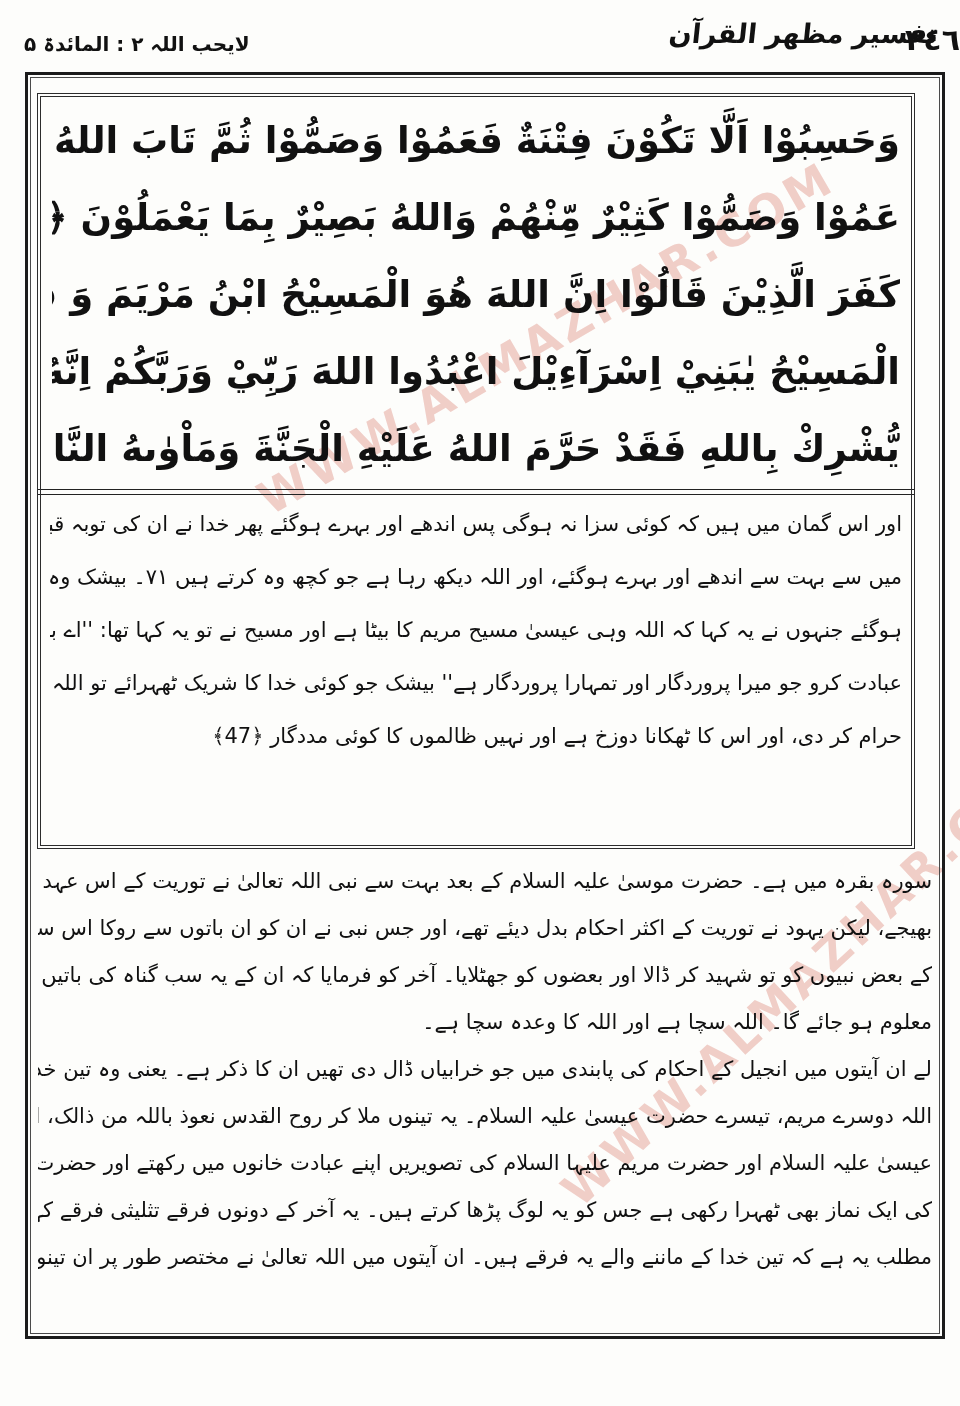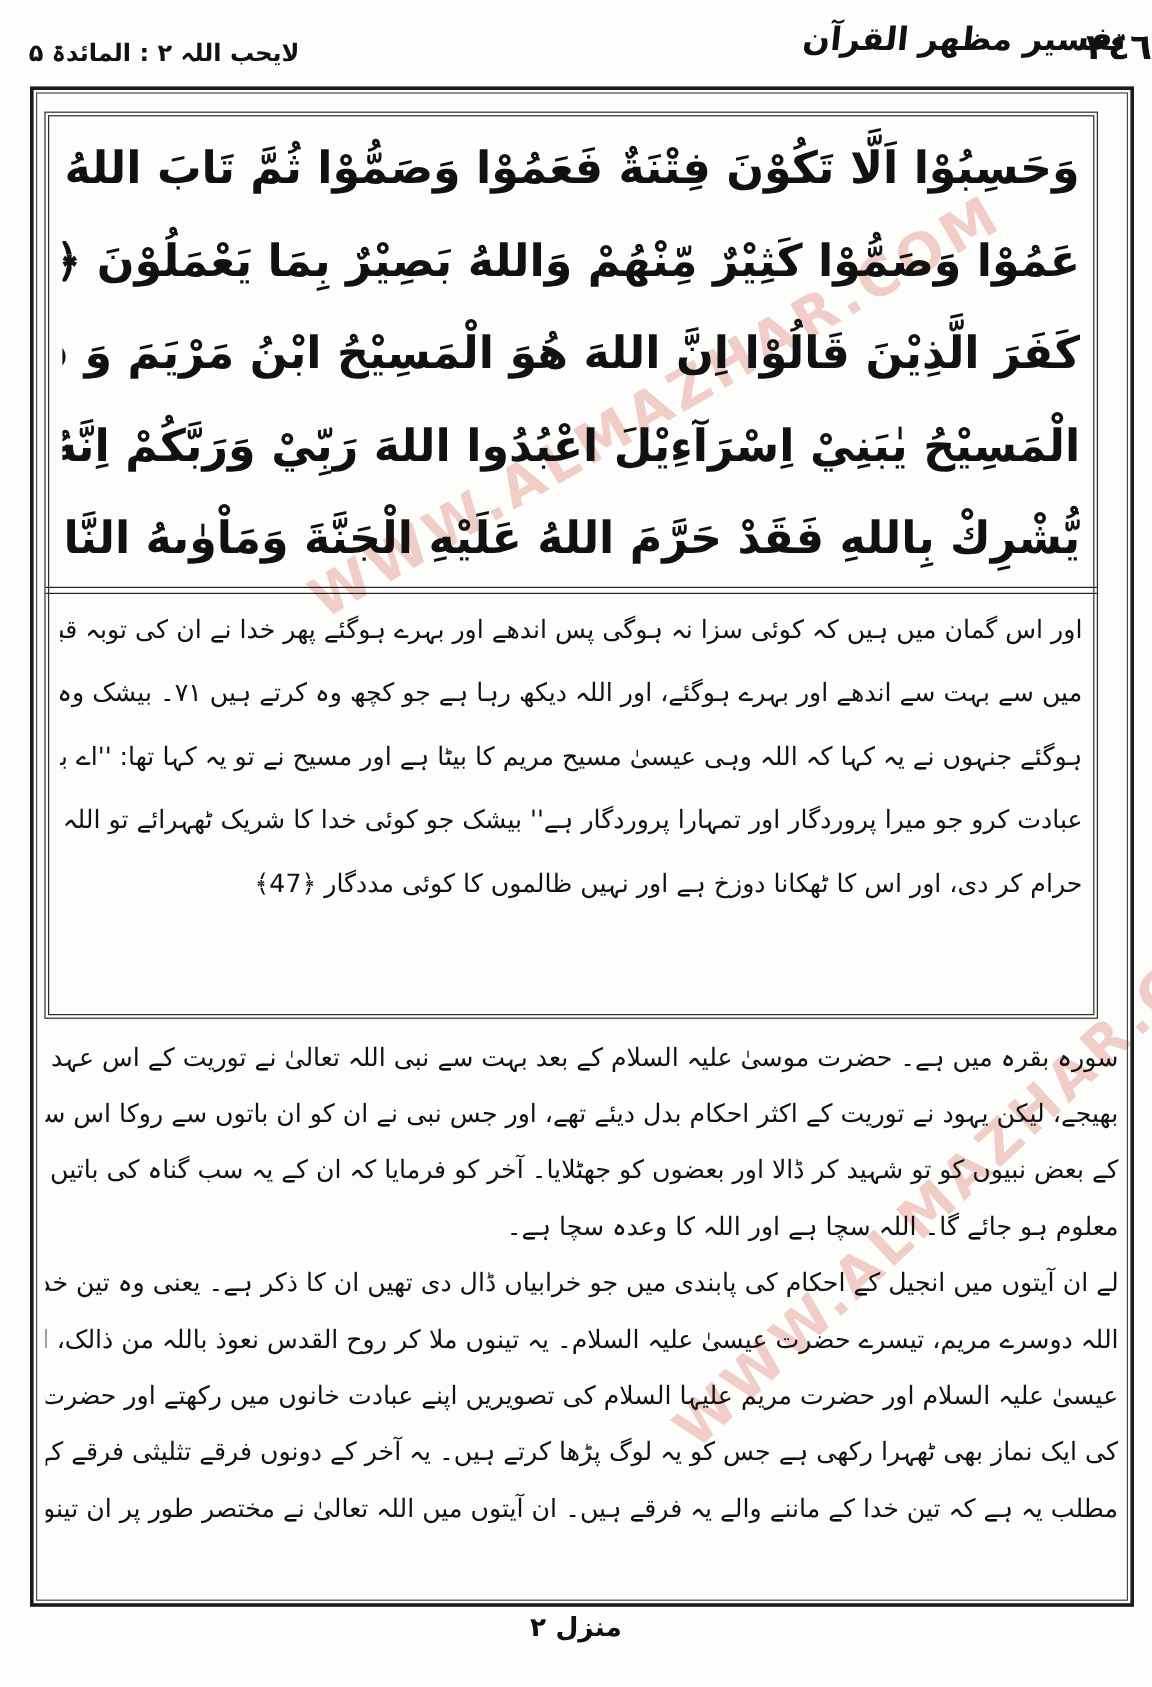--- a/index.html
+++ b/index.html
@@ -120,15 +120,14 @@
         <div class="comm-line">لے ان آیتوں میں انجیل کے احکام کی پابندی میں جو خرابیاں ڈال دی تھیں ان کا ذکر ہے۔ یعنی وہ تین خدا مانتے ہیں: ایک تو</div>
         <div class="comm-line">اللہ دوسرے مریم، تیسرے حضرت عیسیٰ علیہ السلام۔ یہ تینوں ملا کر روح القدس نعوذ باللہ من ذالک، اللہ ہیں اور یہ لوگ حضرت</div>
         <div class="comm-line">عیسیٰ علیہ السلام اور حضرت مریم علیہا السلام کی تصویریں اپنے عبادت خانوں میں رکھتے اور حضرت مریم سلام اللہ علیہا کے نام</div>
         <div class="comm-line">کی ایک نماز بھی ٹھہرا رکھی ہے جس کو یہ لوگ پڑھا کرتے ہیں۔ یہ آخر کے دونوں فرقے تثلیثی فرقے کہلاتے ہیں۔ جس کا</div>
         <div class="comm-line">مطلب یہ ہے کہ تین خدا کے ماننے والے یہ فرقے ہیں۔ ان آیتوں میں اللہ تعالیٰ نے مختصر طور پر ان تینوں فرقوں کا ذکر فرما کر</div>
       </div>
 
     </div>
   </div>
 
-  <div class="footer">منزل ۲</div>
 
 </div>
 
 </body></html>

